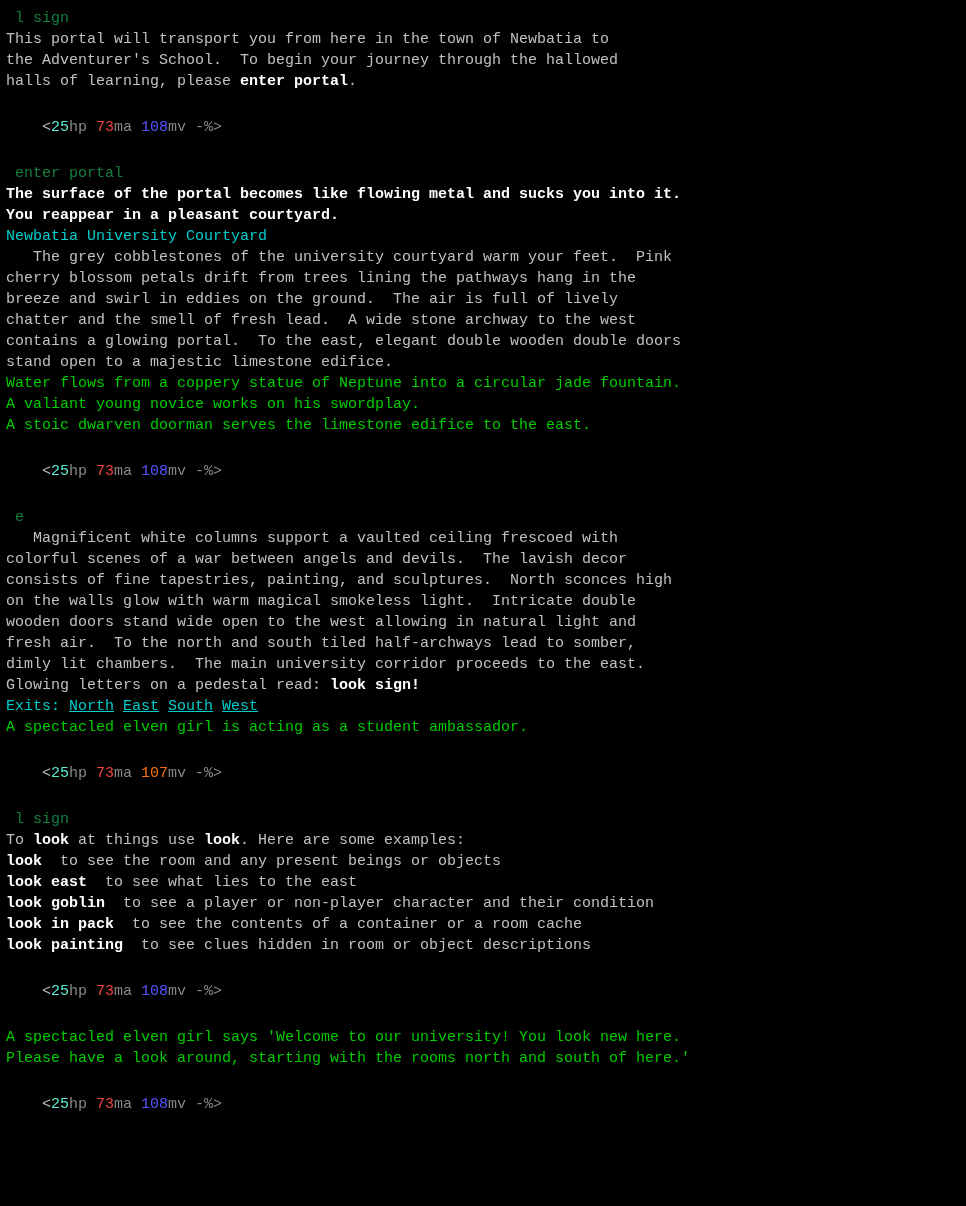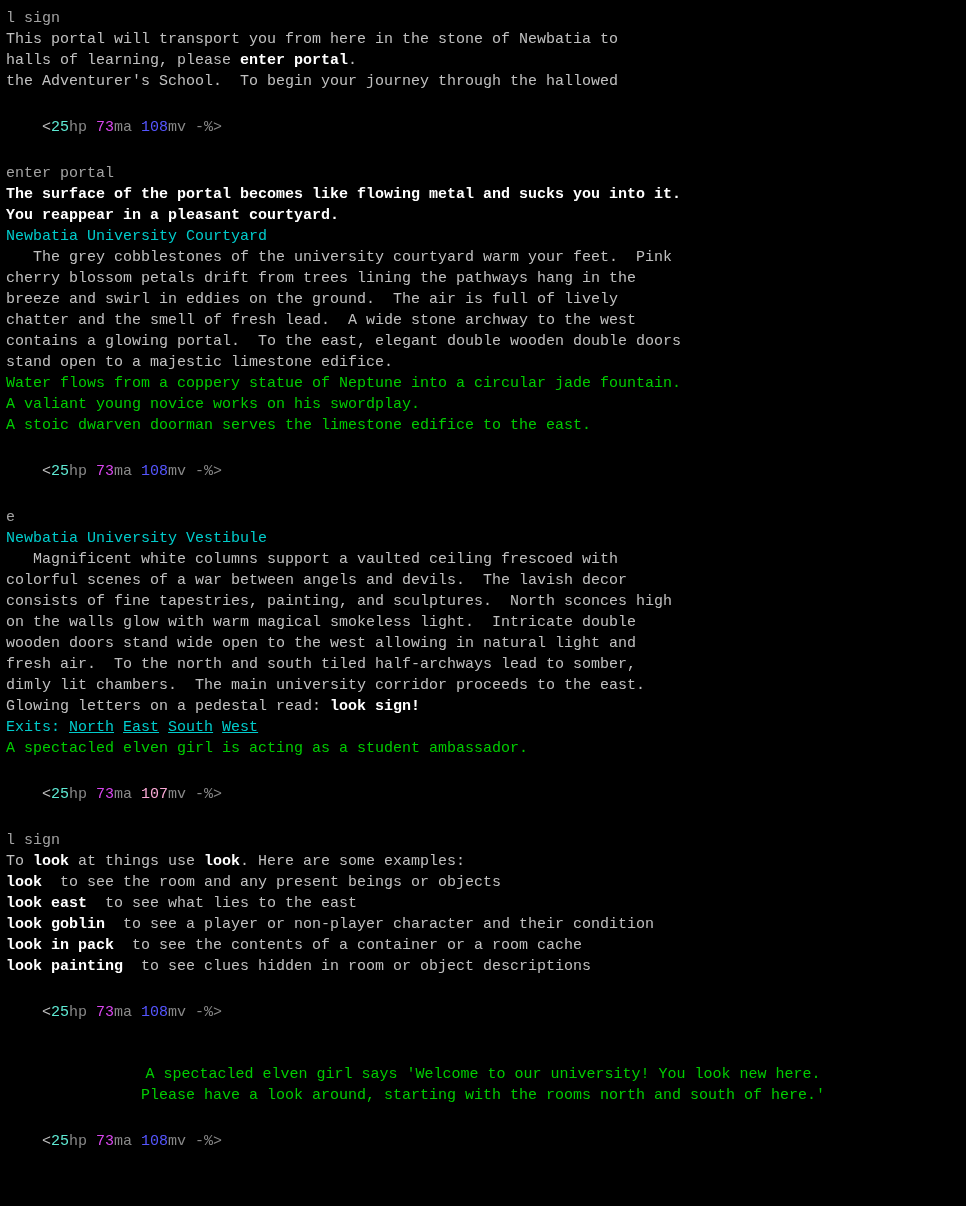--- a/index.html
+++ b/index.html
@@ -8,37 +8,37 @@
       font-family: 'Courier New', Courier, monospace;
       font-size: 15px;
       line-height: 1.4;
       padding: 8px 6px;
       color: #c0c0c0;
     }
     .line { white-space: pre-wrap; word-break: break-word; }
     .cyan { color: #00cccc; }
     .green { color: #00cc00; }
     .prompt-25 { color: #5eead4; }
-    .prompt-73 { color: #d946ef; }
+    .prompt-73 { color: #ef4444; }
     .prompt-108 { color: #5555ff; margin-top: 28px; }
     .prompt-rest { color: #888888; }
     .link-cyan { color: #00cccc; text-decoration: underline; cursor: pointer; }
-    .cmd { color: #a3a3a3; }
+    .cmd { color: #15803d; margin-left: 9px; }
     .bold-white { color: #ffffff; font-weight: bold; }
   </style>
 </head>
 <body>
 
 <div>
 
   <div>
     <div class="line cmd">l sign</div>
-    <div class="line">This portal will transport you from here in the stone of Newbatia to</div>
+    <div class="line">This portal will transport you from here in the town of Newbatia to</div>
+    <div class="line">the Adventurer's School.  To begin your journey through the hallowed</div>
     <div class="line">halls of learning, please <span class="bold-white">enter portal</span>.</div>
-    <div class="line">the Adventurer's School.  To begin your journey through the hallowed</div>
   </div>
 
   <div class="line" style="margin-top:4px; margin-bottom:4px;">
     &lt;<span class="prompt-25">25</span><span class="prompt-rest">hp </span><span class="prompt-73">73</span><span class="prompt-rest">ma </span><span class="prompt-108">108</span><span class="prompt-rest">mv -%&gt;</span>
   </div>
 
   <div style="margin-top:4px;">
     <div class="line cmd">enter portal</div>
     <div class="line bold-white">The surface of the portal becomes like flowing metal and sucks you into it.</div>
     <div class="line bold-white">You reappear in a pleasant courtyard.</div>
@@ -53,52 +53,51 @@
     <div class="line green">A valiant young novice works on his swordplay.</div>
     <div class="line green">A stoic dwarven doorman serves the limestone edifice to the east.</div>
   </div>
 
   <div class="line" style="margin-top:4px; margin-bottom:4px;">
     &lt;<span class="prompt-25">25</span><span class="prompt-rest">hp </span><span class="prompt-73">73</span><span class="prompt-rest">ma </span><span class="prompt-108">108</span><span class="prompt-rest">mv -%&gt;</span>
   </div>
 
   <div style="margin-top:4px;">
     <div class="line cmd">e</div>
-    <div class="line cyan">Newbatia University Vestibule</div>
     <div class="line">   Magnificent white columns support a vaulted ceiling frescoed with</div>
     <div class="line">colorful scenes of a war between angels and devils.  The lavish decor</div>
     <div class="line">consists of fine tapestries, painting, and sculptures.  North sconces high</div>
     <div class="line">on the walls glow with warm magical smokeless light.  Intricate double</div>
     <div class="line">wooden doors stand wide open to the west allowing in natural light and</div>
     <div class="line">fresh air.  To the north and south tiled half-archways lead to somber,</div>
     <div class="line">dimly lit chambers.  The main university corridor proceeds to the east.</div>
     <div class="line">Glowing letters on a pedestal read: <span class="bold-white">look sign!</span></div>
     <div class="line"><span class="cyan">Exits: </span><span class="link-cyan">North</span> <span class="link-cyan">East</span> <span class="link-cyan">South</span> <span class="link-cyan">West</span></div>
     <div class="line green">A spectacled elven girl is acting as a student ambassador.</div>
   </div>
 
   <div class="line" style="margin-top:4px; margin-bottom:4px;">
-    &lt;<span class="prompt-25">25</span><span class="prompt-rest">hp </span><span class="prompt-73">73</span><span class="prompt-rest">ma </span><span style="color:#f9a8d4;">107</span><span class="prompt-rest">mv -%&gt;</span>
+    &lt;<span class="prompt-25">25</span><span class="prompt-rest">hp </span><span class="prompt-73">73</span><span class="prompt-rest">ma </span><span style="color:#f97316;">107</span><span class="prompt-rest">mv -%&gt;</span>
   </div>
 
   <div style="margin-top:4px;">
     <div class="line cmd">l sign</div>
     <div class="line">To <span class="bold-white">look</span> at things use <span class="bold-white">look</span>. Here are some examples:</div>
     <div class="line"><span class="bold-white">look</span>  to see the room and any present beings or objects</div>
     <div class="line"><span class="bold-white">look east</span>  to see what lies to the east</div>
     <div class="line"><span class="bold-white">look goblin</span>  to see a player or non-player character and their condition</div>
     <div class="line"><span class="bold-white">look in pack</span>  to see the contents of a container or a room cache</div>
     <div class="line"><span class="bold-white">look painting</span>  to see clues hidden in room or object descriptions</div>
   </div>
 
   <div class="line" style="margin-top:4px; margin-bottom:4px;">
     &lt;<span class="prompt-25">25</span><span class="prompt-rest">hp </span><span class="prompt-73">73</span><span class="prompt-rest">ma </span><span class="prompt-108">108</span><span class="prompt-rest">mv -%&gt;</span>
   </div>
 
-  <div style="margin-top:20px;text-align:center;">
+  <div style="margin-top:4px;">
     <div class="line green">A spectacled elven girl says 'Welcome to our university! You look new here.</div>
     <div class="line green">Please have a look around, starting with the rooms north and south of here.'</div>
   </div>
 
   <div class="line" style="margin-top:4px; margin-bottom:4px;">
     &lt;<span class="prompt-25">25</span><span class="prompt-rest">hp </span><span class="prompt-73">73</span><span class="prompt-rest">ma </span><span class="prompt-108">108</span><span class="prompt-rest">mv -%&gt;</span>
   </div>
 
 </div>
 

